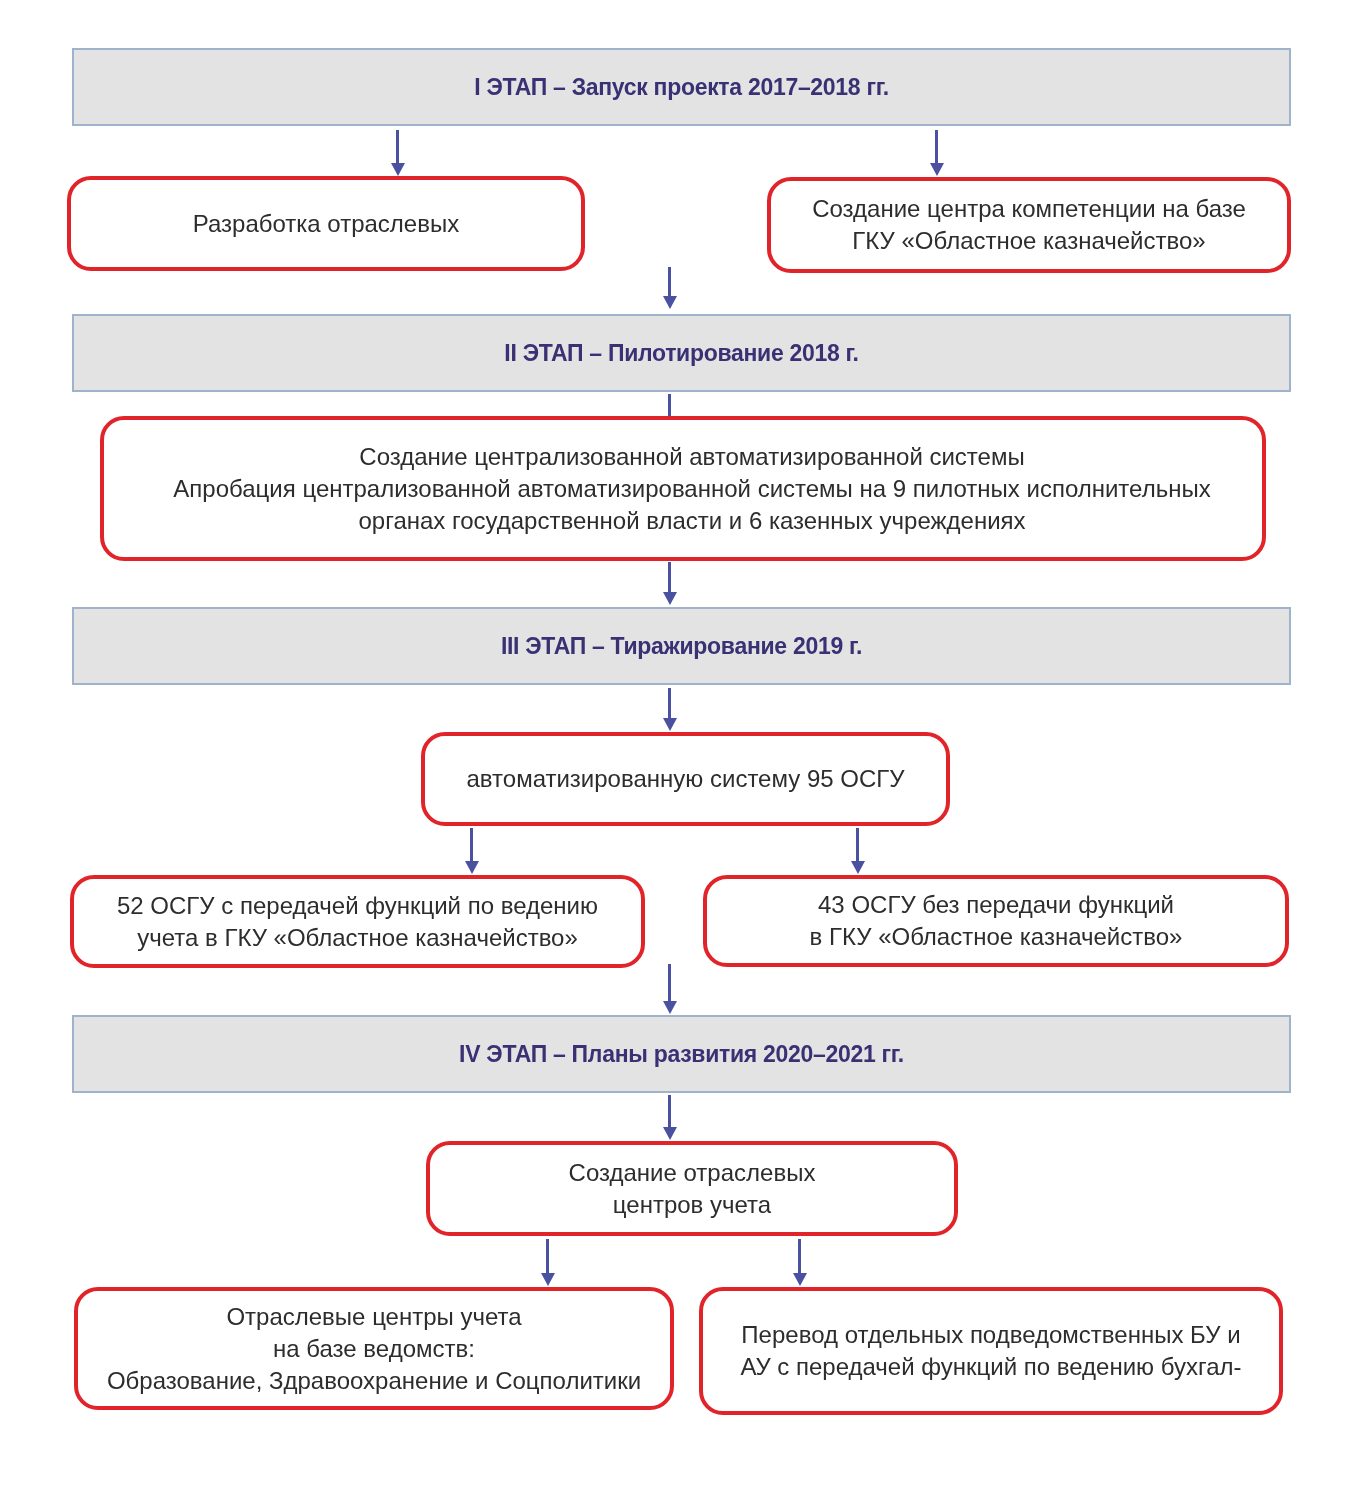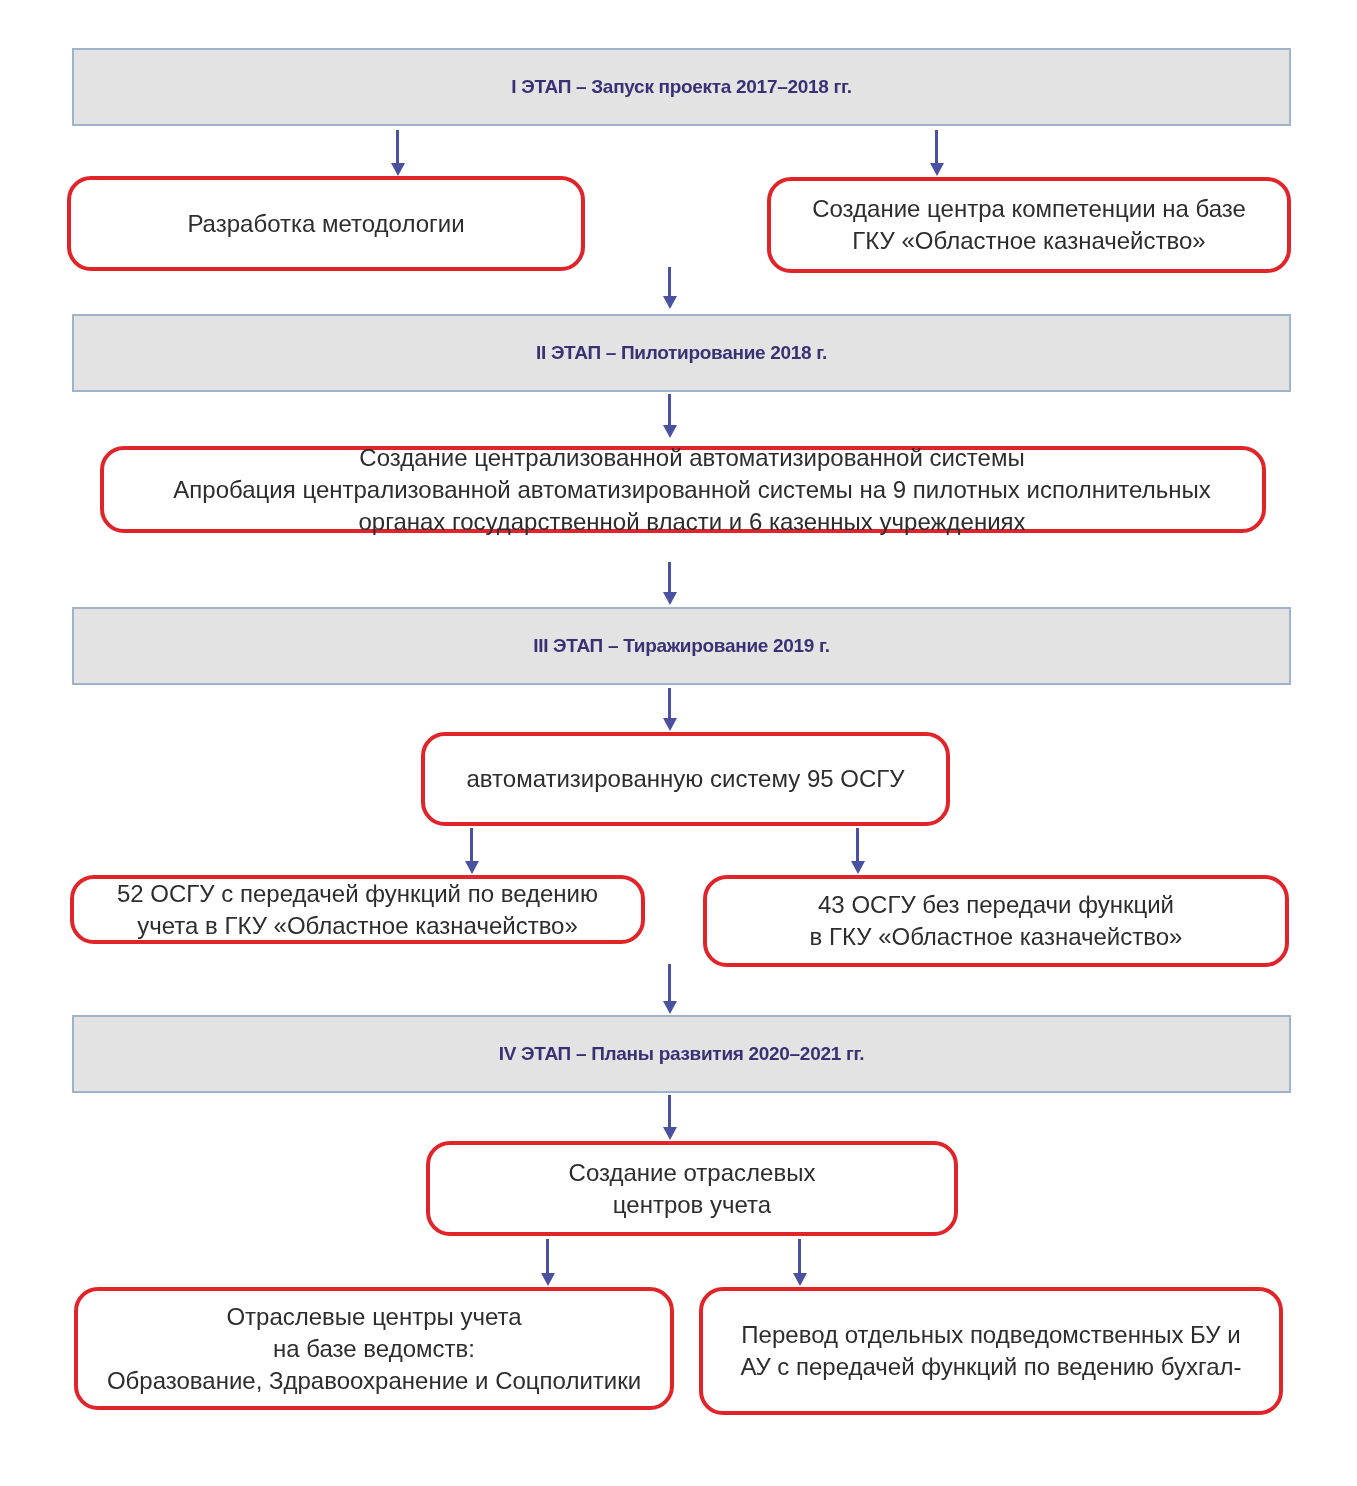--- a/index.html
+++ b/index.html
@@ -22,21 +22,21 @@
     height: 78px;
     box-sizing: border-box;
     background: var(--header-bg, #e3e3e3);
     border: 2px solid var(--header-border, #9fb3cd);
     display: flex;
     align-items: center;
     justify-content: center;
   }
   .stage-header .header-label {
     color: var(--header-text, #393174);
-    font-size: 19px;
+    font-size: 23px;
     font-weight: bold;
     letter-spacing: -0.3px;
     text-align: left;
     white-space: nowrap;
   }
   .node {
     position: absolute;
     box-sizing: border-box;
     background: #ffffff;
     border: 4px solid var(--box-border, #e1242a);
@@ -77,58 +77,58 @@
 <div class="canvas">
 
   <div class="stage-header" style="top:48px;">
     <span class="header-label">I ЭТАП – Запуск проекта 2017–2018 гг.</span>
   </div>
 
   <div class="arrow" style="left:396px; top:130px; height:33px;"></div>
   <div class="arrow" style="left:935px; top:130px; height:33px;"></div>
 
   <div class="node" style="left:67px; top:176px; width:518px; height:95px;">
-    <div class="line">Разработка методологии</div>
+    <div class="line">Разработка отраслевых</div>
   </div>
 
   <div class="node" style="left:767px; top:177px; width:524px; height:96px;">
     <div class="line">Создание центра компетенции на базе</div>
     <div class="line">ГКУ «Областное казначейство»</div>
   </div>
 
   <div class="arrow" style="left:668px; top:267px; height:29px;"></div>
 
   <div class="stage-header" style="top:314px;">
     <span class="header-label">II ЭТАП – Пилотирование 2018 г.</span>
   </div>
 
   <div class="arrow" style="left:668px; top:394px; height:31px;"></div>
 
-  <div class="node" style="left:100px; top:446px; width:1166px; height:87px;padding-left:36px;">
+  <div class="node" style="left:100px; top:416px; width:1166px; height:145px;padding-left:36px;">
     <div class="line">Создание централизованной автоматизированной системы</div>
     <div class="line">Апробация централизованной автоматизированной системы на 9 пилотных исполнительных</div>
     <div class="line">органах государственной власти и 6 казенных учреждениях</div>
   </div>
 
   <div class="arrow" style="left:668px; top:562px; height:30px;"></div>
 
   <div class="stage-header" style="top:607px;">
     <span class="header-label">III ЭТАП – Тиражирование 2019 г.</span>
   </div>
 
   <div class="arrow" style="left:668px; top:688px; height:30px;"></div>
 
   <div class="node" style="left:421px; top:732px; width:529px; height:94px;">
     <div class="line">автоматизированную систему 95 ОСГУ</div>
   </div>
 
   <div class="arrow" style="left:470px; top:828px; height:33px;"></div>
   <div class="arrow" style="left:856px; top:828px; height:33px;"></div>
 
-  <div class="node" style="left:70px; top:875px; width:575px; height:69px;">
+  <div class="node" style="left:70px; top:875px; width:575px; height:93px;">
     <div class="line">52 ОСГУ с передачей функций по ведению</div>
     <div class="line">учета в ГКУ «Областное казначейство»</div>
   </div>
 
   <div class="node" style="left:703px; top:875px; width:586px; height:92px;">
     <div class="line">43 ОСГУ без передачи функций</div>
     <div class="line">в ГКУ «Областное казначейство»</div>
   </div>
 
   <div class="arrow" style="left:668px; top:964px; height:37px;"></div>

